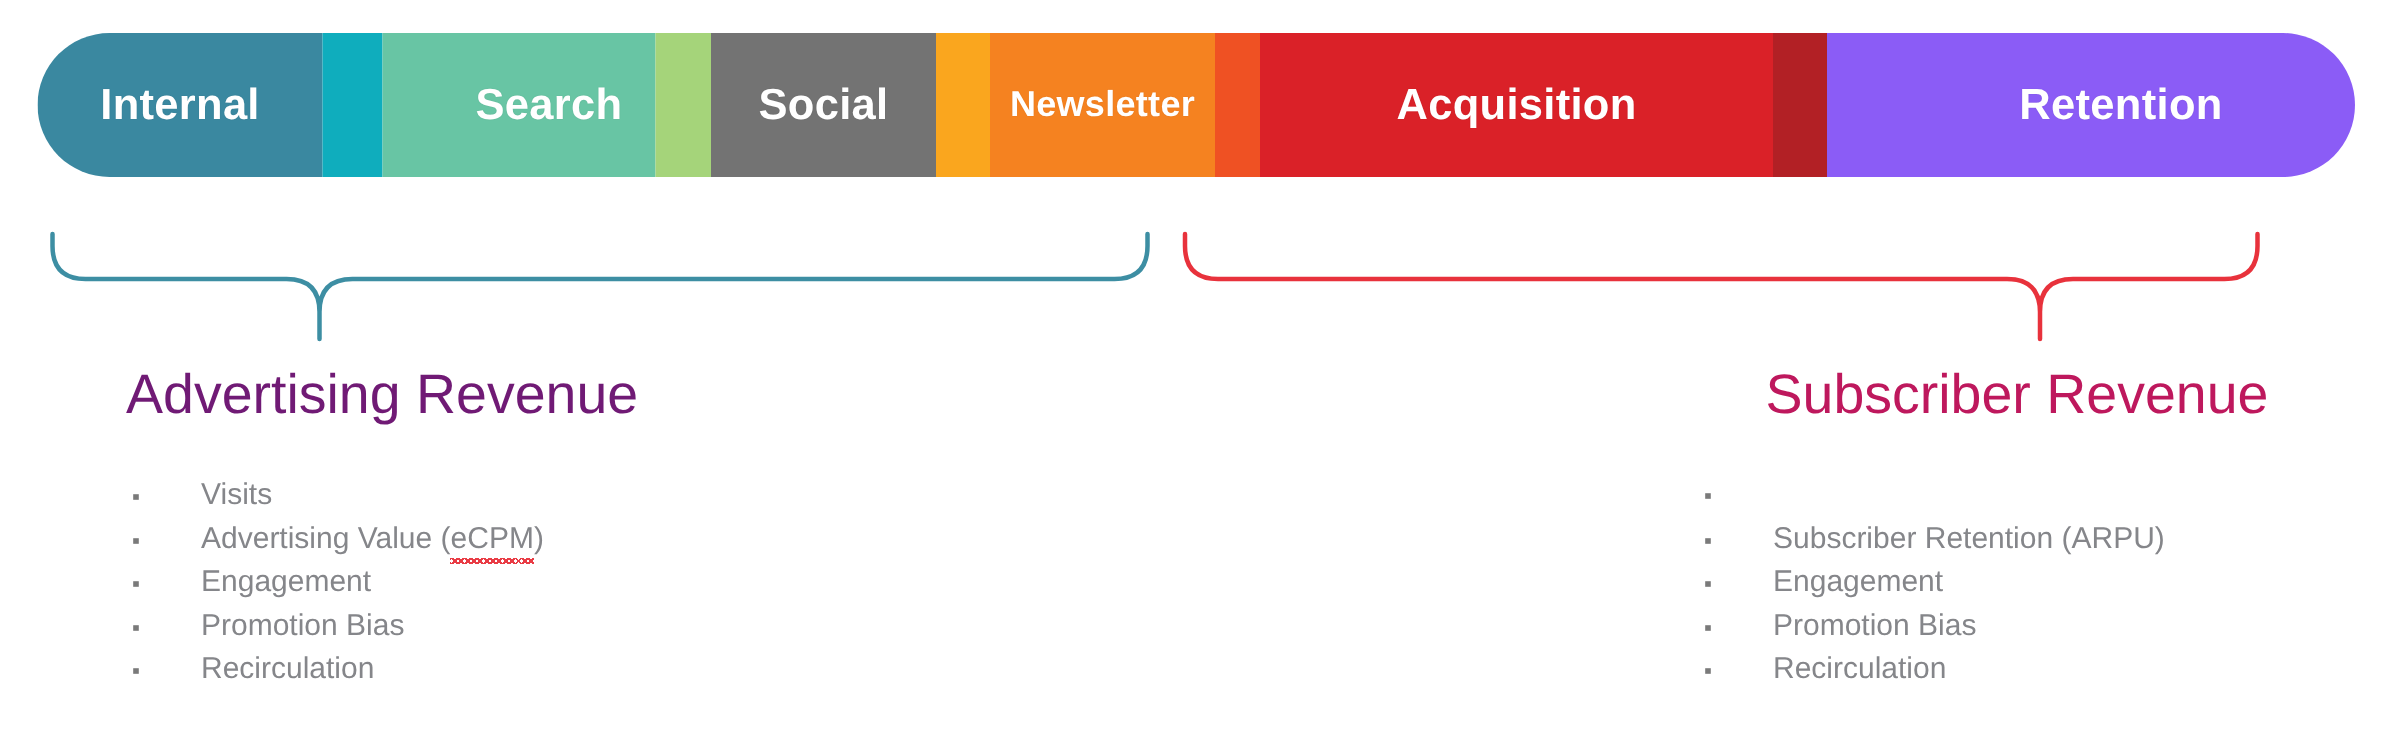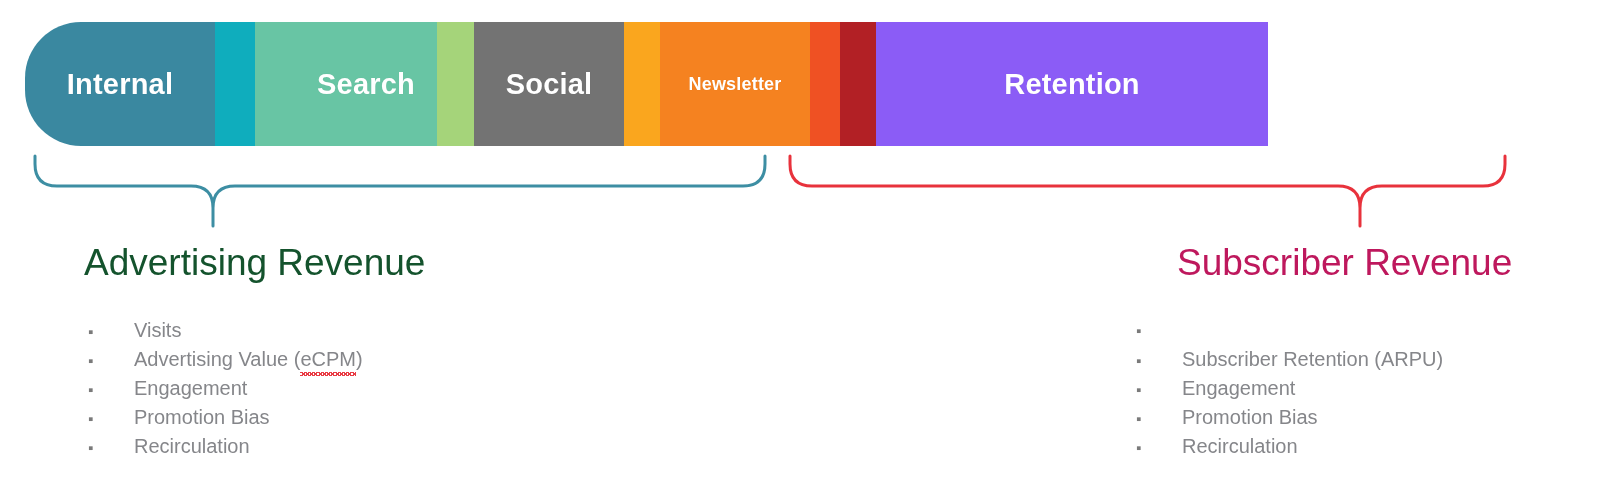--- a/index.html
+++ b/index.html
@@ -20,40 +20,40 @@
     width: 1600px;
     height: 496px;
   }
 
   
   .bar {
     position: absolute;
     left: 25px;
     top: 22px;
     width: 1545px;
-    height: 124px;
+    height: 96px;
     border-radius: 56px;
     overflow: hidden;
     display: flex;
     align-items: stretch;
   }
   .seg {
     display: flex;
     align-items: center;
     justify-content: center;
     color: #ffffff;
     white-space: nowrap;
   }
   .seg-label {
     font-weight: bold;
     letter-spacing: 0.2px;
     text-shadow: 0 0 1px rgba(0,0,0,0.10);
   }
   .seg-label.size-lg { font-size: 29px; }
-  .seg-label.size-sm { font-size: 18px; }
+  .seg-label.size-sm { font-size: 24px; }
 
   
   .brace-layer {
     position: absolute;
     left: 0;
     top: 0;
     width: 1600px;
     height: 496px;
     pointer-events: none;
   }
@@ -62,21 +62,21 @@
   .group-title {
     position: absolute;
     font-size: 37px;
     font-weight: normal;
     white-space: nowrap;
     letter-spacing: 0px;
   }
   #title-advertising {
     left: 84px;
     top: 242px;
-    color: #14532d;
+    color: #701a75;
   }
   #title-subscriber {
     left: 1177px;
     top: 242px;
     color: #be185d;
   }
 
   
   .bullets {
     position: absolute;
@@ -143,20 +143,23 @@
       </div>
       <div class="seg spacer" style="background: rgb(165, 212, 122); flex: 0 0 37px;"></div>
       <div class="seg" style="background: #737373; flex: 0 0 150px;">
         <span class="seg-label size-lg">Social</span>
       </div>
       <div class="seg spacer" style="background: rgb(250, 166, 30); flex: 0 0 36px;"></div>
       <div class="seg" style="background: rgb(245, 130, 32); flex: 0 0 150px;">
         <span class="seg-label size-sm">Newsletter</span>
       </div>
       <div class="seg spacer" style="background: rgb(239, 81, 35); flex: 0 0 30px;"></div>
+      <div class="seg" style="background: rgb(218, 33, 40); flex: 0 0 342px;">
+        <span class="seg-label size-lg">Acquisition</span>
+      </div>
       <div class="seg spacer" style="background: rgb(178, 32, 37); flex: 0 0 36px;"></div>
       <div class="seg" style="background: #8b5cf6; flex: 0 0 392px;">
         <span class="seg-label size-lg">Retention</span>
       </div>
     </div>
 
   <svg class="brace-layer" id="brace-layer" viewBox="0 0 1600 496">
       <path d="M 35 156 L 35 164 Q 35 186 57 186 L 191 186 Q 213 186 213 208 L 213 226 M 213 208 Q 213 186 235 186 L 743 186 Q 765 186 765 164 L 765 156" fill="none" stroke="#3d8ea3" stroke-width="3" stroke-linecap="round"></path>
       <path d="M 790 156 L 790 164 Q 790 186 812 186 L 1338 186 Q 1360 186 1360 208 L 1360 226 M 1360 208 Q 1360 186 1382 186 L 1483 186 Q 1505 186 1505 164 L 1505 156" fill="none" stroke="#e8323c" stroke-width="3" stroke-linecap="round"></path>
     </svg>

